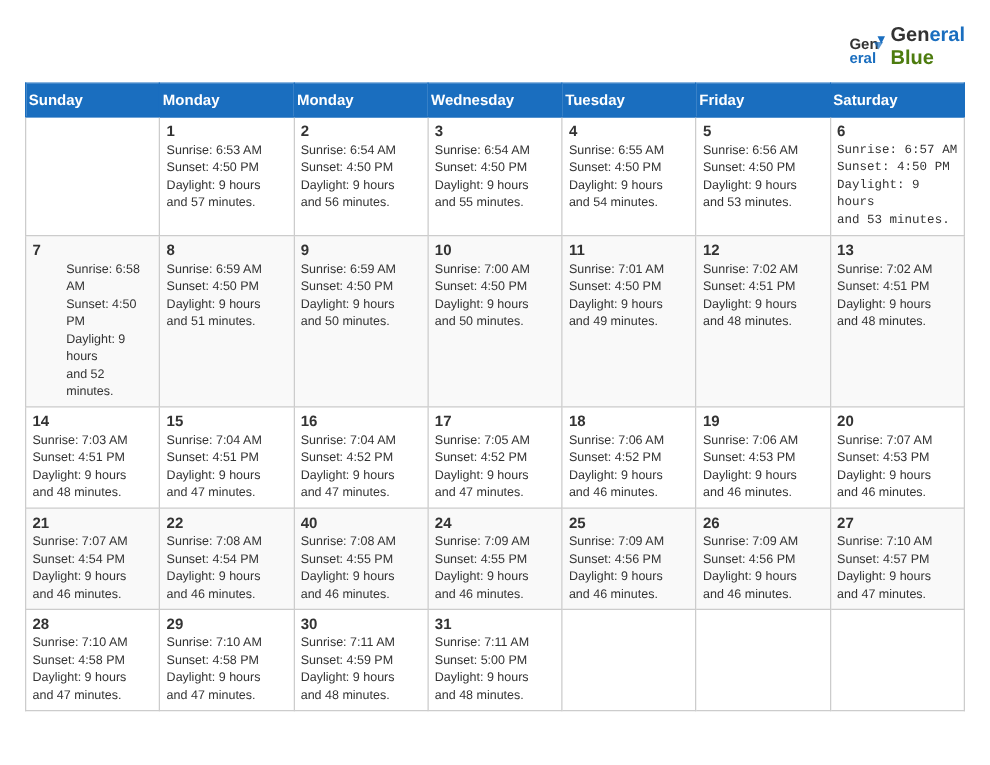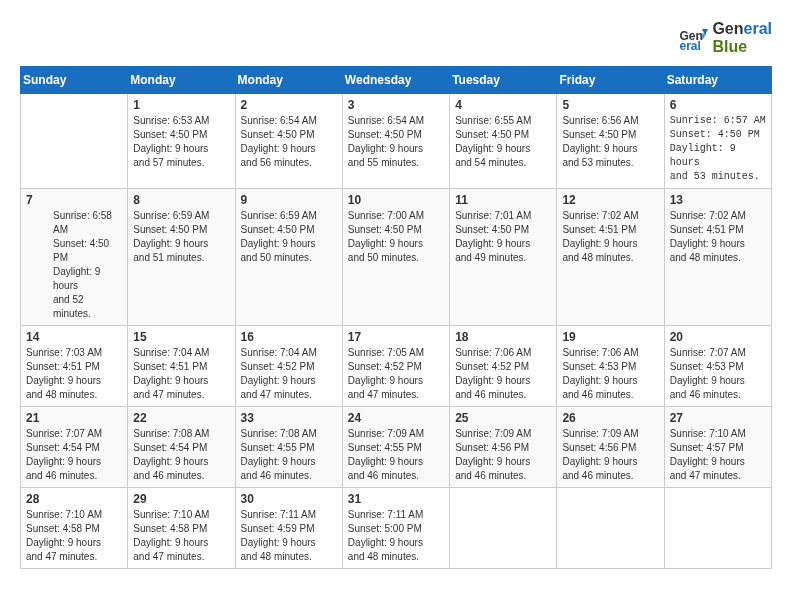--- a/index.html
+++ b/index.html
@@ -271,21 +271,21 @@
 and 46 minutes.</div>
         </td>
         <td>
           <span class="day-num">22</span>
           <div class="day-info" style="white-space: pre-line;">Sunrise: 7:08 AM
 Sunset: 4:54 PM
 Daylight: 9 hours
 and 46 minutes.</div>
         </td>
         <td>
-          <span class="day-num">33</span>
+          <span class="day-num">40</span>
           <div class="day-info" style="white-space: pre-line;">Sunrise: 7:08 AM
 Sunset: 4:55 PM
 Daylight: 9 hours
 and 46 minutes.</div>
         </td>
         <td>
           <span class="day-num">24</span>
           <div class="day-info" style="white-space: pre-line;">Sunrise: 7:09 AM
 Sunset: 4:55 PM
 Daylight: 9 hours

